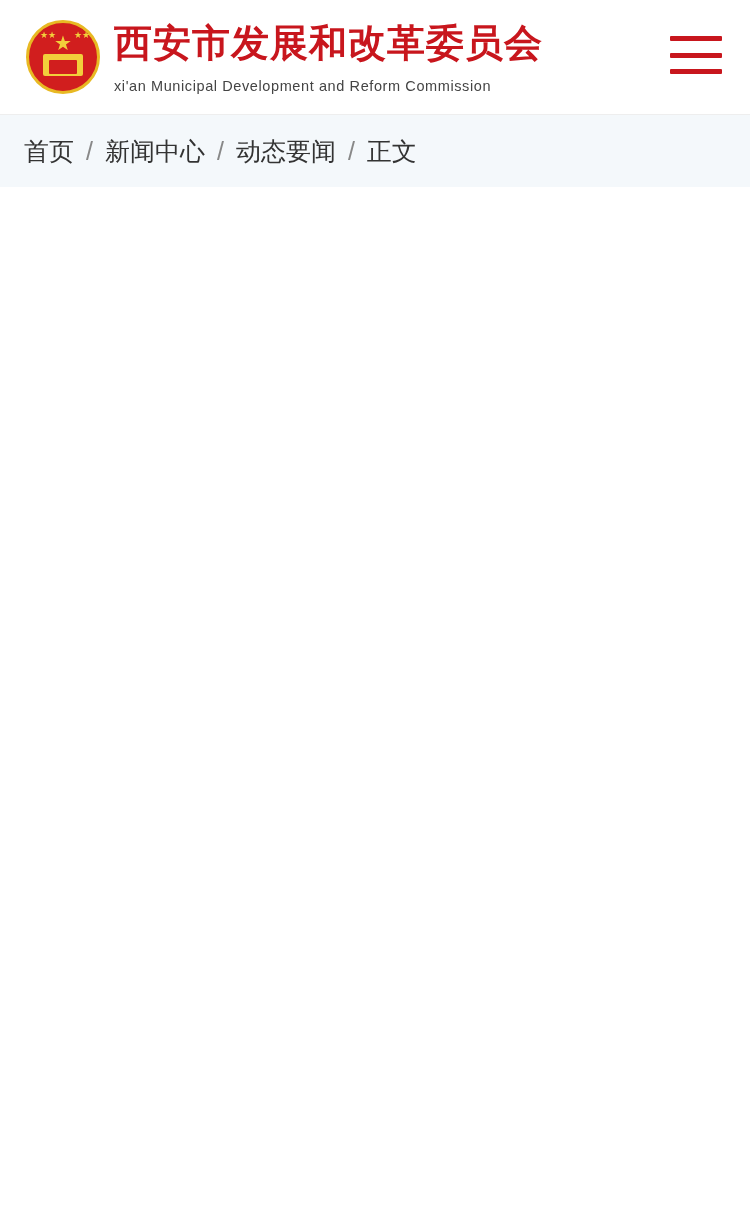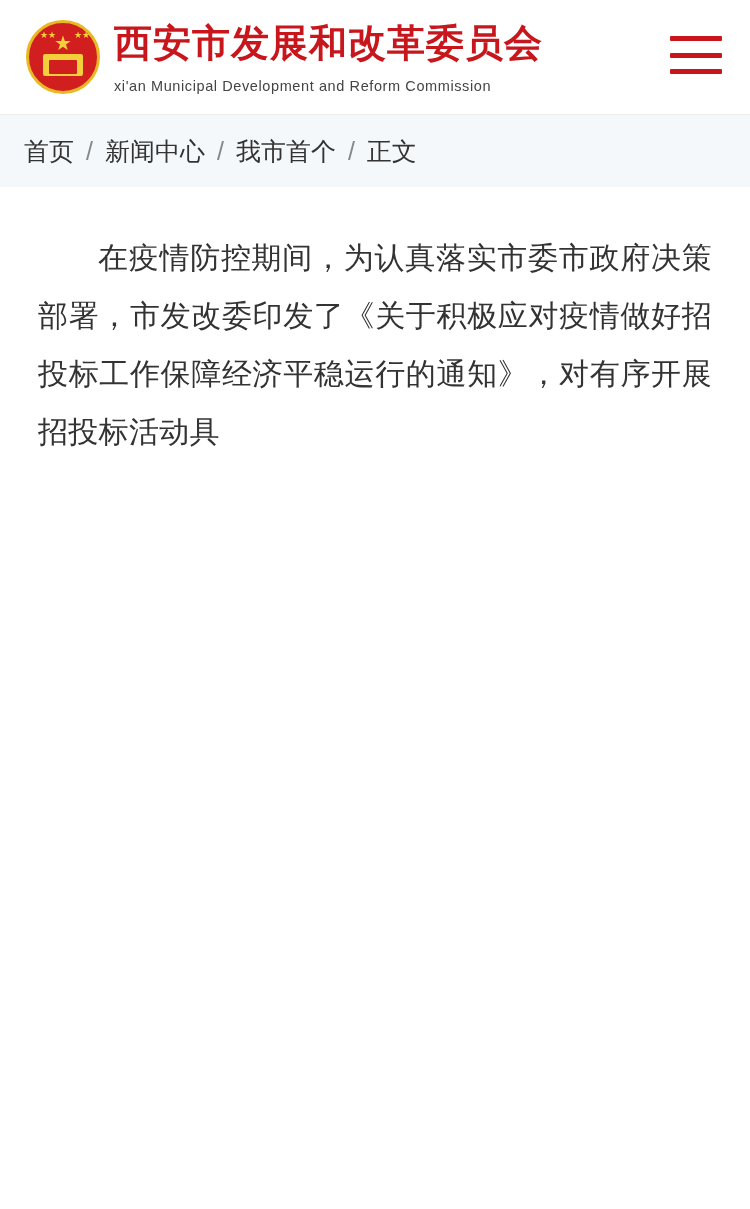--- a/index.html
+++ b/index.html
@@ -197,22 +197,21 @@
       <span></span>
       <span></span>
   </div>
 </div>
 
 <div class="breadcrumb">
   <span class="crumb">首页</span>
   <span class="sep">/</span>
   <span class="crumb">新闻中心</span>
   <span class="sep">/</span>
-  <span class="crumb">我市首个</span>
+  <span class="crumb">动态要闻</span>
   <span class="sep">/</span>
   <span class="crumb">正文</span>
 </div>
 
 <div class="article">
   <div class="article-body">
-    <p>在疫情防控期间，为认真落实市委市政府决策部署，市发改委印发了《关于积极应对疫情做好招投标工作保障经济平稳运行的通知》，对有序开展招投标活动具</p>
   </div>
 </div>
 
 </body></html>

